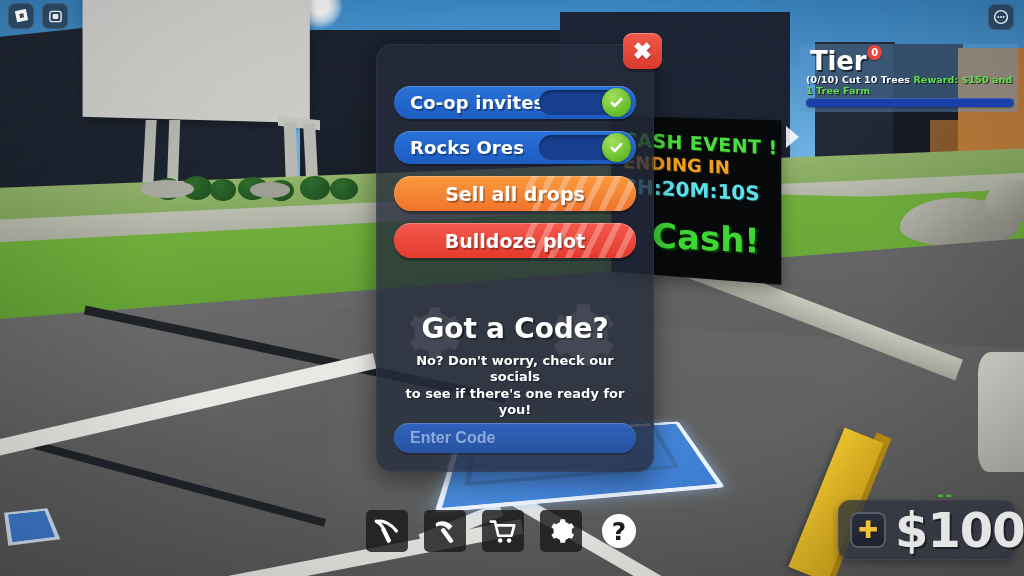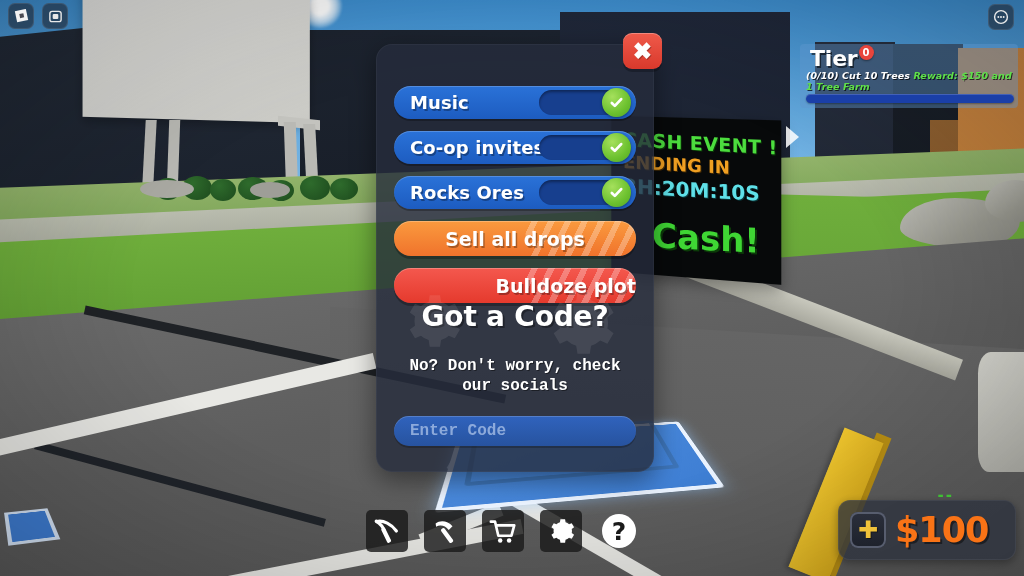--- a/index.html
+++ b/index.html
@@ -261,36 +261,35 @@
     background: rgba(96,150,205,.42);
     border-radius: 4px;
     padding: 2px 4px 5px 6px;
     box-sizing: border-box;
   }
   .tier-row {
     display: flex; align-items: flex-start; gap: 1px;
     margin: 2px 0 1px 4px;
   }
   .tier-text {
-    font-weight: 900; font-size: 22px; color: #ffffff;
+    font-weight: 900; font-size: 26px; color: #ffffff;
     text-shadow: 1.5px 1.5px 0 rgba(0,0,0,.55);
     letter-spacing: -.2px; line-height: 1;
   }
   .tier-badge {
     margin-top: -3px;
     min-width: 15px; height: 15px;
     border-radius: 50%;
     background: #e8453c;
     color: #fff; font-weight: 900; font-size: 10px;
     display: flex; align-items: center; justify-content: center;
     box-shadow: 0 1px 2px rgba(0,0,0,.4);
   }
   .quest {
     margin-bottom: 0;
-    font-style: italic;
   }
   .quest-text {
     font-weight: 700; font-size: 9.5px; line-height: 1.12;
     color: #ffffff; text-shadow: 1px 1px 0 rgba(0,0,0,.7);
     letter-spacing: .1px;
   }
   .quest-text .reward { color: #5fe04a; }
   .quest-bar {
     margin-top: 2px;
     height: 9px; width: 100%;
@@ -388,42 +387,42 @@
   .action-btn .shine {
     position: absolute; right: -10px; top: -22px;
     width: 120px; height: 90px; z-index: 1;
     background: repeating-linear-gradient(
         118deg,
         rgba(255,255,255,.28) 0px, rgba(255,255,255,.28) 6px,
         rgba(255,255,255,0) 6px, rgba(255,255,255,0) 15px);
     transform: rotate(-2deg);
   }
   .btn-sell { background: linear-gradient(180deg,#fa9a3e,#f0732c); text-align: right; }
-  .btn-bulldoze { background: linear-gradient(180deg,#f4584e,#e53a2d); justify-content: flex-end; }
-
-  .code-section { position: absolute; left: 18px; top: 256px; width: 242px; text-align: center; }
+  .btn-bulldoze { background: linear-gradient(180deg,#f4584e,#e53a2d); }
+
+  .code-section { position: absolute; left: 18px; top: 268px; width: 242px; text-align: center; }
   .code-title {
     font-weight: 900; font-size: 28px; color: #fff;
     text-shadow: 2px 2px 0 rgba(0,0,0,.35);
     letter-spacing: -.2px;
   }
   .code-sub {
-    margin-top: 23px;
-    font-weight: 700; font-size: 16px; line-height: 1.25;
-    color: #ffffff; text-shadow: 1px 1px 0 rgba(0,0,0,.42); font-family: Liberation Mono, monospace;
+    margin-top: 8px;
+    font-weight: 700; font-size: 13px; line-height: 1.25;
+    color: #ffffff; text-shadow: 1px 1px 0 rgba(0,0,0,.42);
   }
   .code-input {
-    margin-top: 20px;
+    margin-top: 5px;
     width: 100%; height: 30px;
     border-radius: 15px;
     border: none;
     background: linear-gradient(180deg,#3063bd,#27539f);
     box-shadow: inset 0 1px 0 rgba(255,255,255,.18), 0 2px 0 rgba(0,0,0,.22);
     color: #fff;
-    font-family: Liberation Mono, monospace;
+    font-family: Liberation Sans, sans-serif;
     font-weight: 900; font-size: 16px;
     padding: 0 16px; box-sizing: border-box;
     outline: none;
   }
   .code-input::placeholder { color: rgba(200,218,245,.62); font-weight: 900; }
 
   
   .gear-wm {
     position: absolute; opacity: .085; color: #fff;
   }
@@ -460,22 +459,22 @@
     box-shadow: inset 0 0 0 2px #575d6e;
     display: flex; align-items: center; justify-content: center;
     flex: 0 0 auto;
   }
   .cash-icon .plus {
     color: #f0c23a; font-size: 24px; font-weight: 900; line-height: 1;
     text-shadow: 1px 1px 0 rgba(0,0,0,.4);
   }
   .cash-amount {
     margin-left: 9px;
-    font-weight: 900; font-size: 35px; line-height: 1;
-    color: #f97316;
+    font-weight: 900; font-size: 48px; line-height: 1;
+    color: #e5e5e5;
     text-shadow: 2px 2px 0 rgba(0,0,0,.45);
     letter-spacing: -1px;
     text-align: right;
   }
   .cash-dashes {
     position: absolute; right: 62px; top: -14px;
     color: #3fbf33; font-weight: 900; font-size: 15px; letter-spacing: 2px;
   }
 </style>
 </head>
@@ -607,30 +606,20 @@
         </div>
     </div>
 
 
   </div>
 
   <div class="settings-panel">
 
     <div class="opt-list">
 
-      <div class="toggle-row">
-        <span class="lbl">Music</span>
-        <span class="switch">
-          <span class="knob">
-            <svg width="17" height="17" viewBox="0 0 20 20">
-              <path d="M4.5 10.5 L8 14 L15.5 6" fill="none" stroke="#fff" stroke-width="3.2" stroke-linecap="round" stroke-linejoin="round"></path>
-            </svg>
-          </span>
-        </span>
-      </div>
 
       <div class="toggle-row">
         <span class="lbl">Co-op invites</span>
         <span class="switch">
           <span class="knob">
             <svg width="17" height="17" viewBox="0 0 20 20">
               <path d="M4.5 10.5 L8 14 L15.5 6" fill="none" stroke="#fff" stroke-width="3.2" stroke-linecap="round" stroke-linejoin="round"></path>
             </svg>
           </span>
         </span>
@@ -666,20 +655,21 @@
       </div>
       <div class="gear-wm" style="left:148px;top:-14px;">
         <svg width="74" height="74" viewBox="0 0 24 24" fill="currentColor">
           <path d="M12 8a4 4 0 100 8 4 4 0 000-8zm9.4 4c0-.6-.1-1.2-.2-1.8l2-1.5-2-3.4-2.3 1a7.9 7.9 0 00-3-1.7L15.5 2h-4l-.4 2.6a7.9 7.9 0 00-3 1.7l-2.3-1-2 3.4 2 1.5a8.6 8.6 0 000 3.6l-2 1.5 2 3.4 2.3-1a7.9 7.9 0 003 1.7l.4 2.6h4l.4-2.6a7.9 7.9 0 003-1.7l2.3 1 2-3.4-2-1.5c.1-.6.2-1.2.2-1.8z"></path>
         </svg>
       </div>
 
       <div class="code-title">Got a Code?</div>
       <div class="code-sub">
         <div>No? Don't worry, check our socials</div>
+        <div>to see if there's one ready for you!</div>
       </div>
       <input class="code-input" type="text" placeholder="Enter Code" style="">
     </div>
   </div>
 
   <button class="close-btn">
     <span>✖</span>
   </button>
 
   <div class="toolbar">

